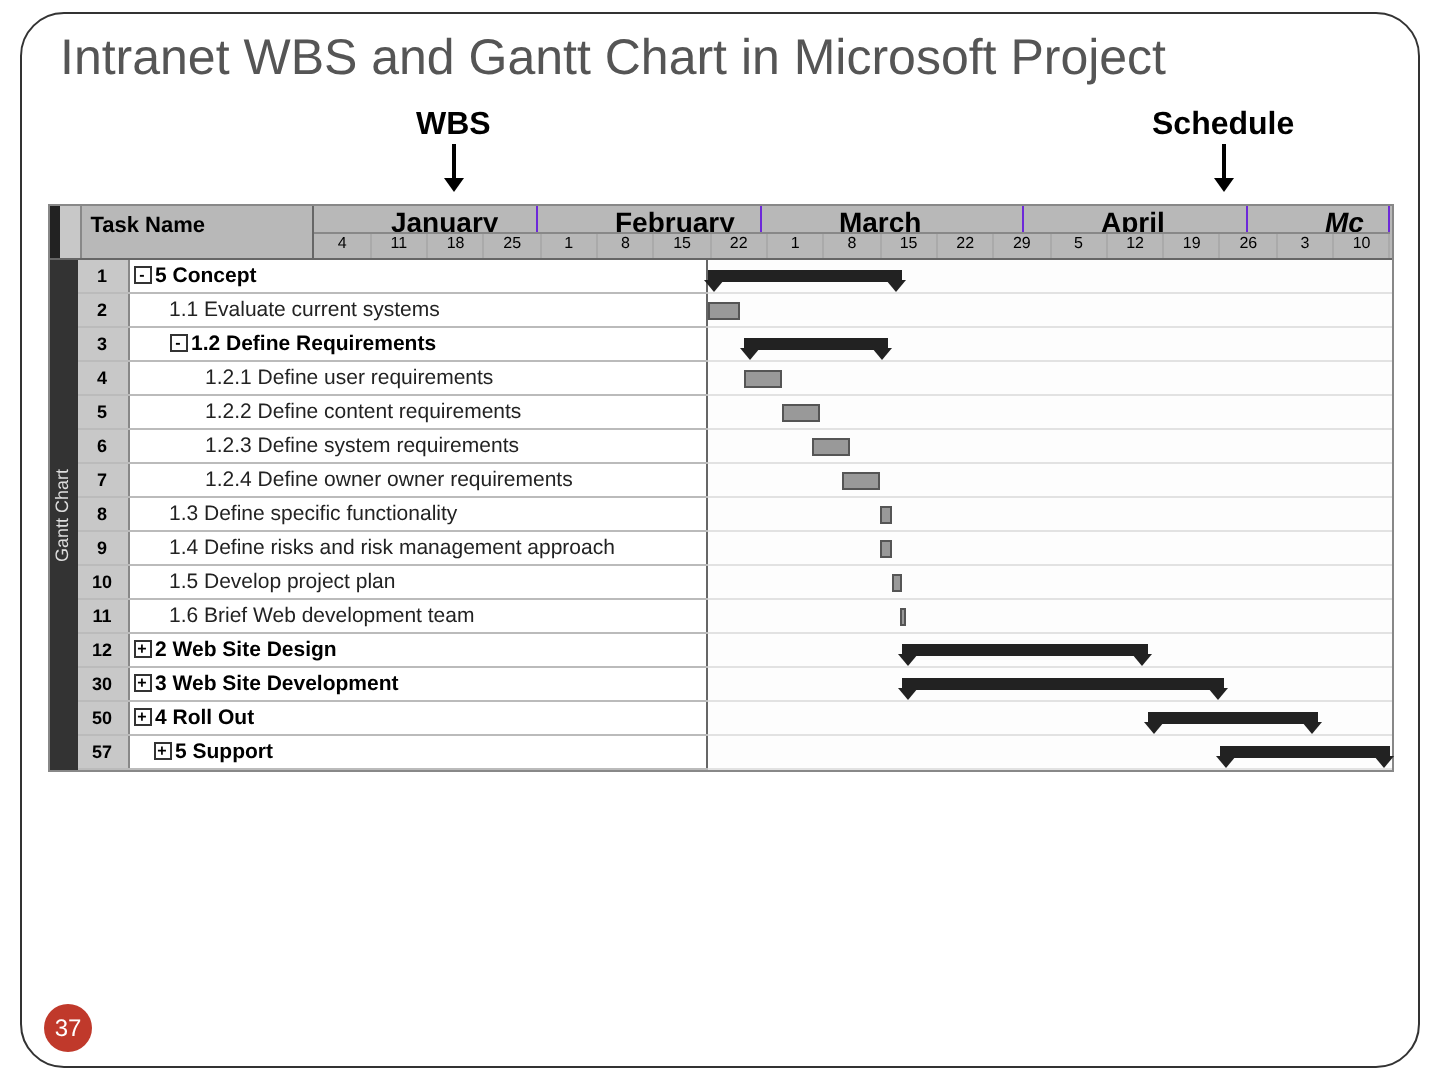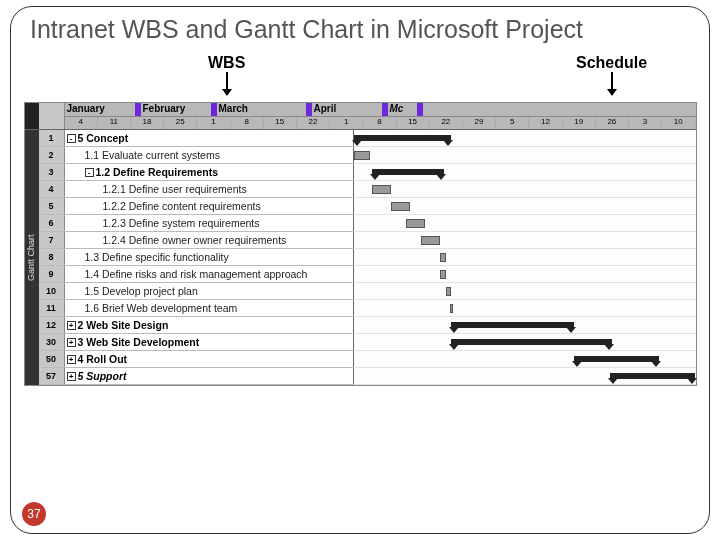--- a/index.html
+++ b/index.html
@@ -98,26 +98,27 @@
   .timeline-col {
     flex: 1;
     position: relative;
   }
   .months-row {
     display: flex;
     height: 14px;
     border-bottom: 1px solid #888;
   }
   .month {
-    border-right: 6px solid #6d28d9;
-    font-size: 10px;
+    border-right: 1px solid #6d28d9;
+    font-size: 14px;
     font-weight: bold;
     padding-left: 2px;
     overflow: hidden;
     white-space: nowrap;
+    margin-left: 36px;
   }
   .days-row {
     display: flex;
     height: 12px;
   }
   .day {
     border-right: 1px solid #aaa;
     font-size: 8px;
     text-align: center;
     flex: 1;
@@ -226,20 +227,21 @@
     <div class="label-arrow" style="left:558px">
       <span>Schedule</span>
       <div class="arrow"></div>
     </div>
   </div>
 
   <div class="chart-wrap">
     <div class="header-row">
       <div class="sidebar-strip"></div>
       <div class="row-num-col"></div>
+      <div class="task-col">Task Name</div>
       <div class="timeline-col">
         <div class="months-row" id="months-row">
             <div class="month" style="width: 76px;">January</div>
             <div class="month" style="width: 76px;">February</div>
             <div class="month" style="width: 95px;">March</div>
             <div class="month" style="width: 76px;">April</div>
             <div class="month" style="width: 35px; font-style: italic;">Mc</div>
           </div>
         <div class="days-row" id="days-row">
             <div class="day">4</div>
@@ -318,21 +320,21 @@
           <div class="task-row">
             <div class="row-num">30</div>
             <div class="task-name bold" style="padding-left: 2px;"><span class="expander">+</span><span>3 Web Site Development</span></div>
           </div>
           <div class="task-row">
             <div class="row-num">50</div>
             <div class="task-name bold" style="padding-left: 2px;"><span class="expander">+</span><span>4 Roll Out</span></div>
           </div>
           <div class="task-row">
             <div class="row-num">57</div>
-            <div class="task-name bold" style="padding-left: 2px; font-style: italic;"><span class="expander">+</span><span>5 Support</span></div>
+            <div class="task-name bold" style="padding-left: 12px;"><span class="expander">+</span><span>5 Support</span></div>
           </div>
         </div>
       <div class="gantt-area" id="gantt-area">
           <div class="gantt-row">
             <div class="summary-bar" style="left: 0px; width: 97.9789px;"></div>
           </div>
           <div class="gantt-row">
             <div class="task-bar" style="left: 0px; width: 16.9579px;"></div>
           </div>
           <div class="gantt-row">

